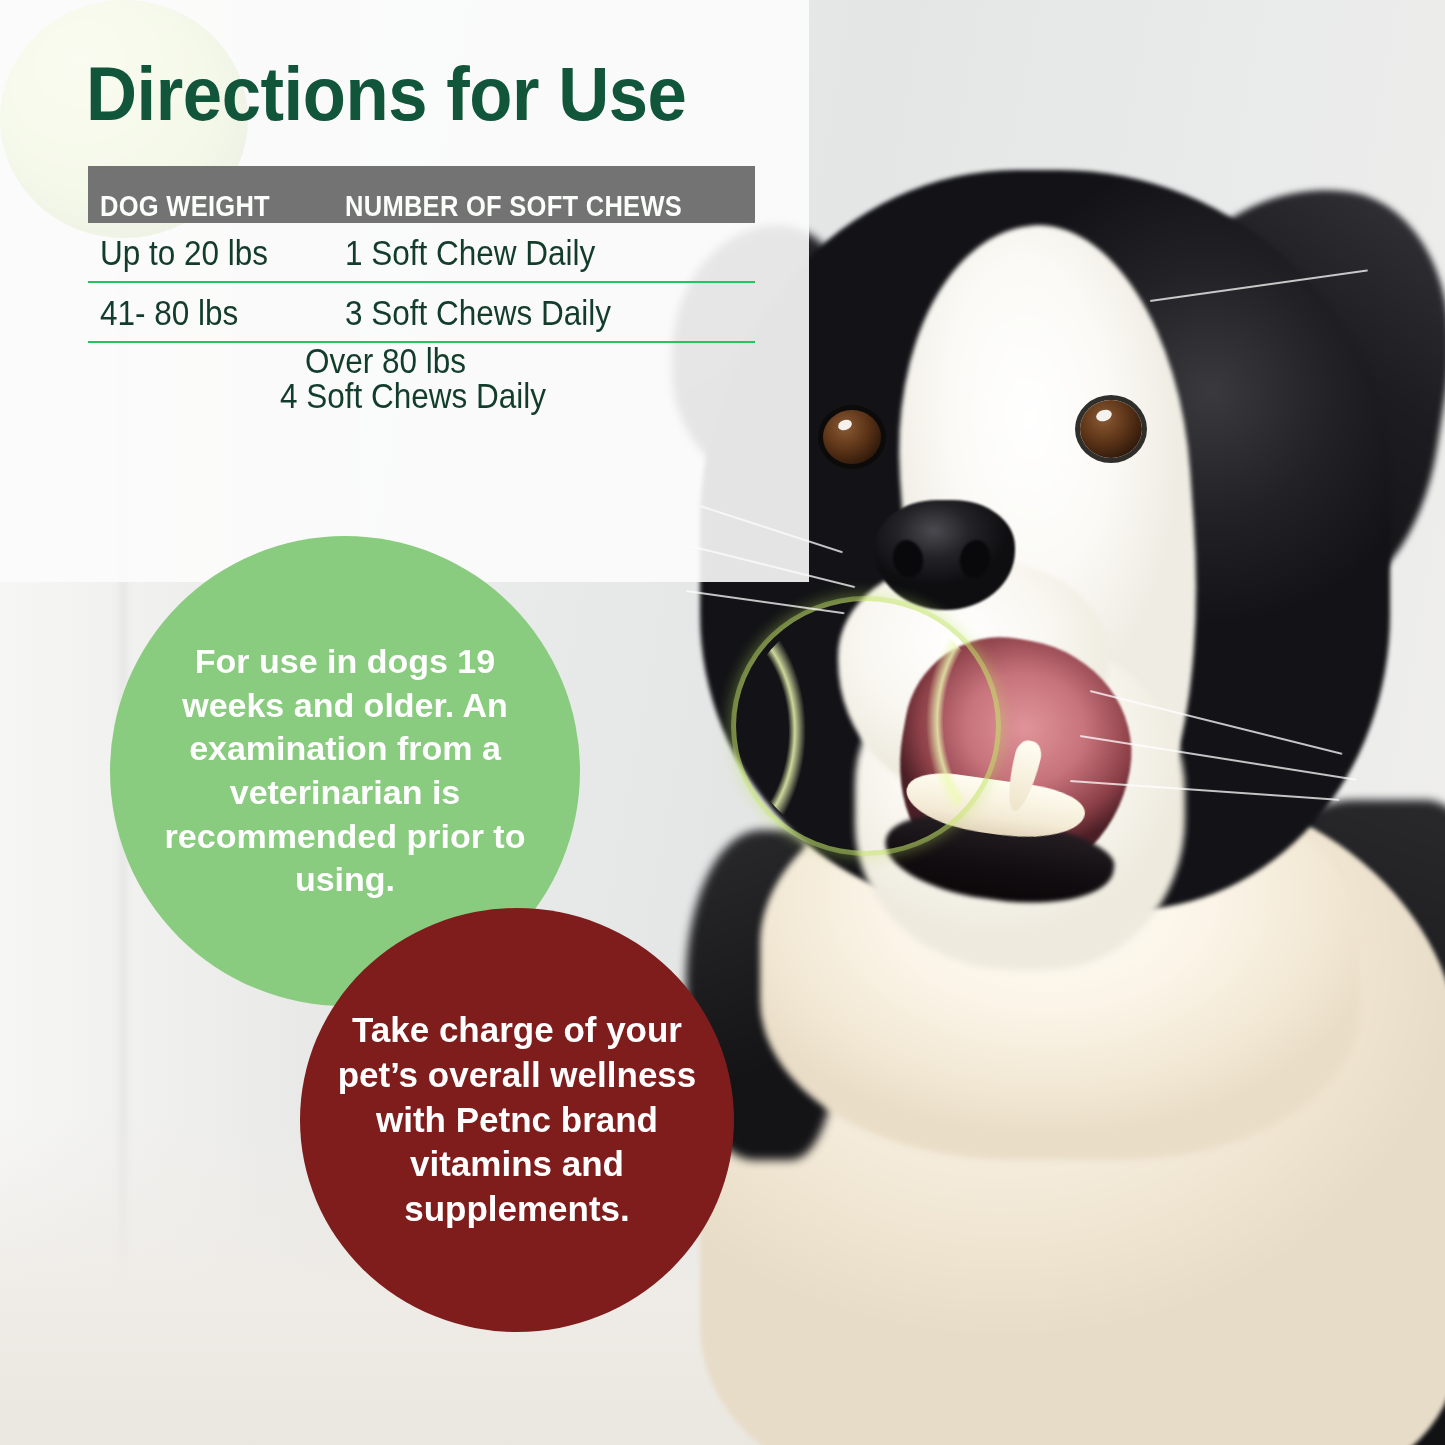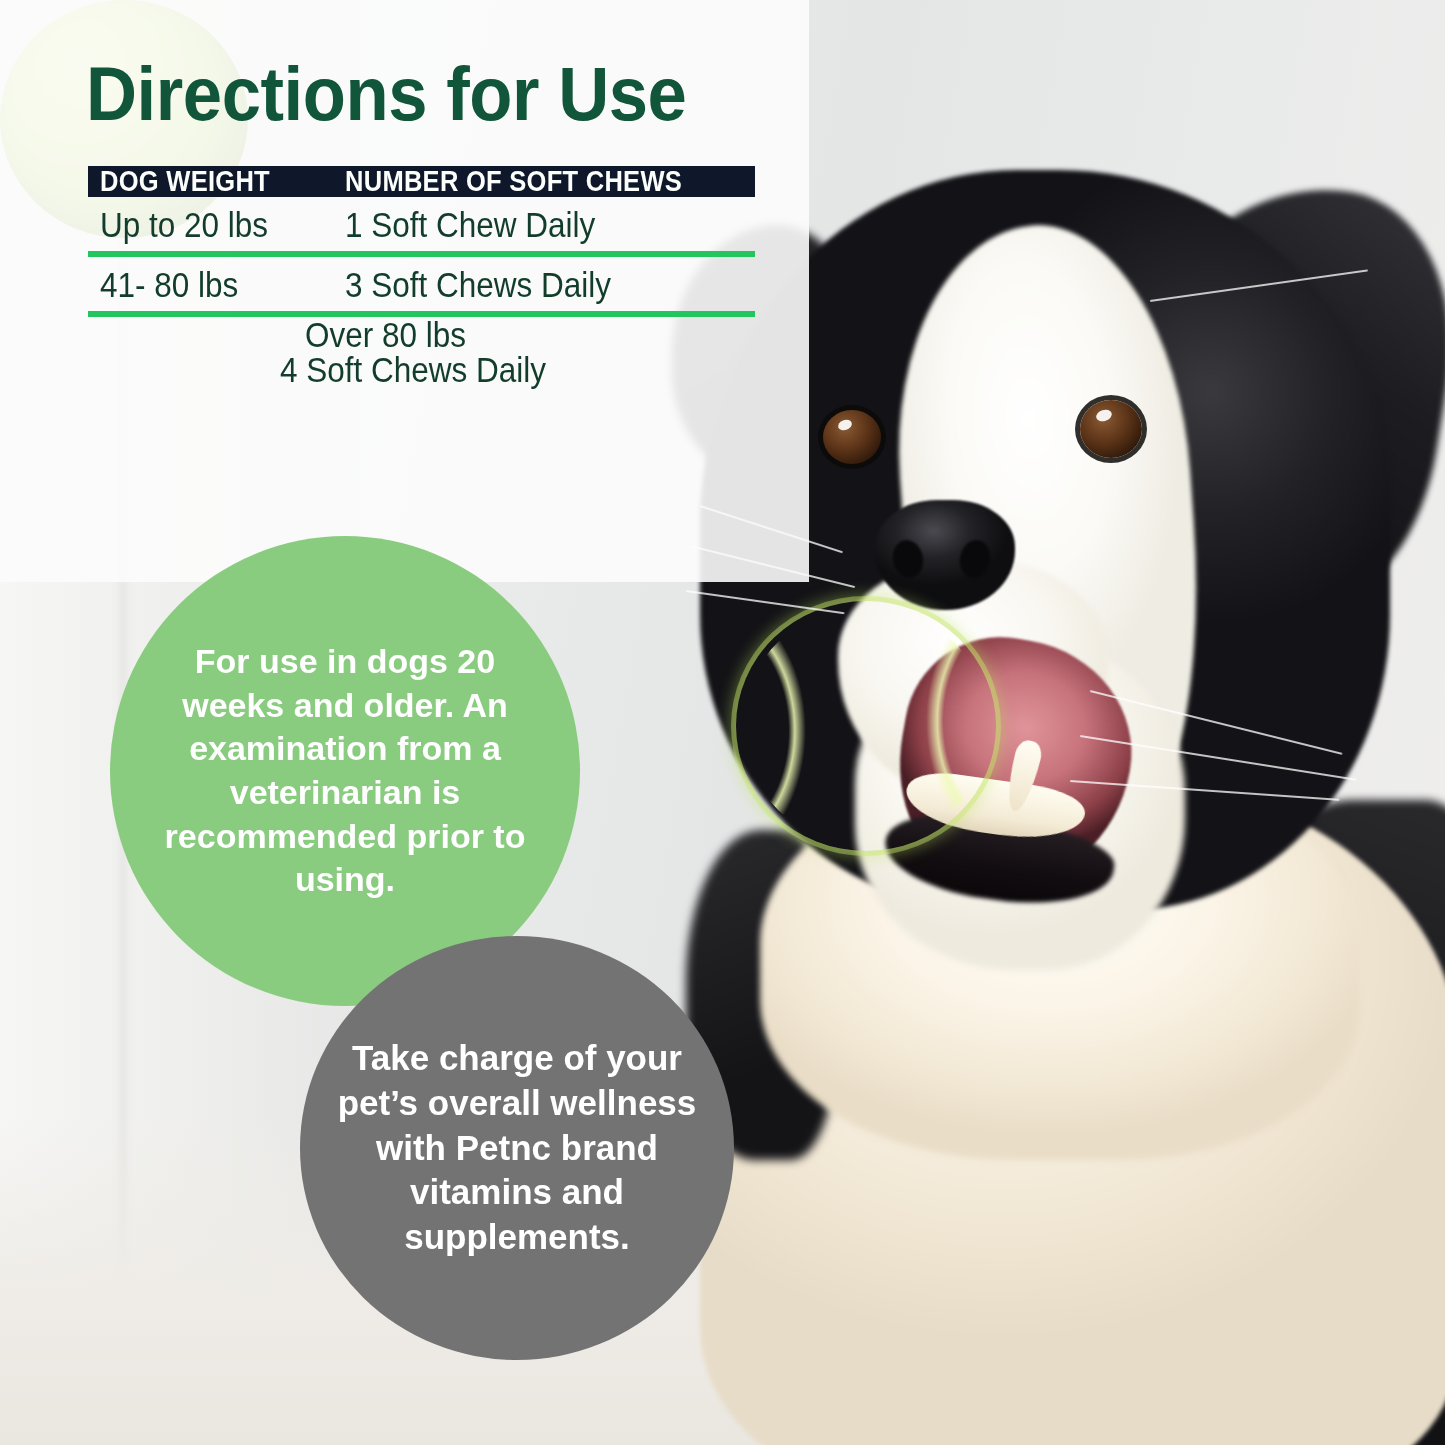--- a/index.html
+++ b/index.html
@@ -184,32 +184,32 @@
   }
   .panel-title{
     position:absolute;left:86px;top:56px;
     font-size:76px;font-weight:700;letter-spacing:-0.5px;
     color:#11563a;line-height:1;white-space:nowrap;
     font-family:"Liberation Sans","DejaVu Sans",sans-serif;
     transform:scaleX(.93);transform-origin:left center;
   }
   .table{position:absolute;left:88px;top:166px;width:667px;}
   .thead{
-    background:#0f172a;height:31px;display:flex;align-items:center;
+    background:#737373;height:57px;display:flex;align-items:flex-end;
     padding:0 0 0 12px;box-sizing:border-box;
   }
   .th{
     color:#fbfefb;font-size:29px;font-weight:700;letter-spacing:.3px;
     transform:scaleX(.88);transform-origin:left center;white-space:nowrap;
     font-family:"Liberation Sans","DejaVu Sans",sans-serif;
   }
   .th-w{width:245px;flex:none;}
   .trow{
     height:60px;display:flex;align-items:center;padding-left:12px;box-sizing:border-box;
-    border-bottom:6px solid #22c55e;
+    border-bottom:2px solid #22c55e;
   }
   .trow:last-child{border-bottom:none;flex-direction:column;}
   .td{
     color:#123c2b;font-size:35px;line-height:1;white-space:nowrap;
     transform:scaleX(.9);transform-origin:left center;
     font-family:"Liberation Sans","DejaVu Sans",sans-serif;
   }
   .td-w{width:245px;flex:none;}
 
   
@@ -218,22 +218,22 @@
     display:flex;align-items:center;justify-content:center;
     text-align:center;color:#ffffff;
     font-family:"Liberation Sans","DejaVu Sans",sans-serif;
   }
   .circle-light{
     left:110px;top:536px;width:470px;height:470px;
     background:#8acc7f;
   }
   .circle-light .ctext{font-size:34px;line-height:1.28;font-weight:700;width:400px;}
   .circle-dark{
-    left:300px;top:936px;width:434px;height:424px;
-    background:#737373;
+    left:300px;top:908px;width:434px;height:424px;
+    background:#7f1d1d;
     text-align:center;
   }
   .circle-dark .ctext{font-size:35px;line-height:1.28;font-weight:700;width:390px;}
 </style>
 </head>
 <body>
 
 <div class="canvas">
 
   <div class="photo">
@@ -301,20 +301,20 @@
         <div class="td">3 Soft Chews Daily</div>
       </div>
       <div class="trow">
         <div class="td td-w">Over 80 lbs</div>
         <div class="td">4 Soft Chews Daily</div>
       </div>
     </div>
   </div>
 
   <div class="circle circle-light">
-    <div class="ctext">For use in dogs 20 weeks and older. An examination from a veterinarian is recommended prior to using.</div>
+    <div class="ctext">For use in dogs 19 weeks and older. An examination from a veterinarian is recommended prior to using.</div>
   </div>
 
   <div class="circle circle-dark">
     <div class="ctext">Take charge of your pet’s overall wellness with Petnc brand vitamins and supplements.</div>
   </div>
 
 </div>
 
 </body></html>

